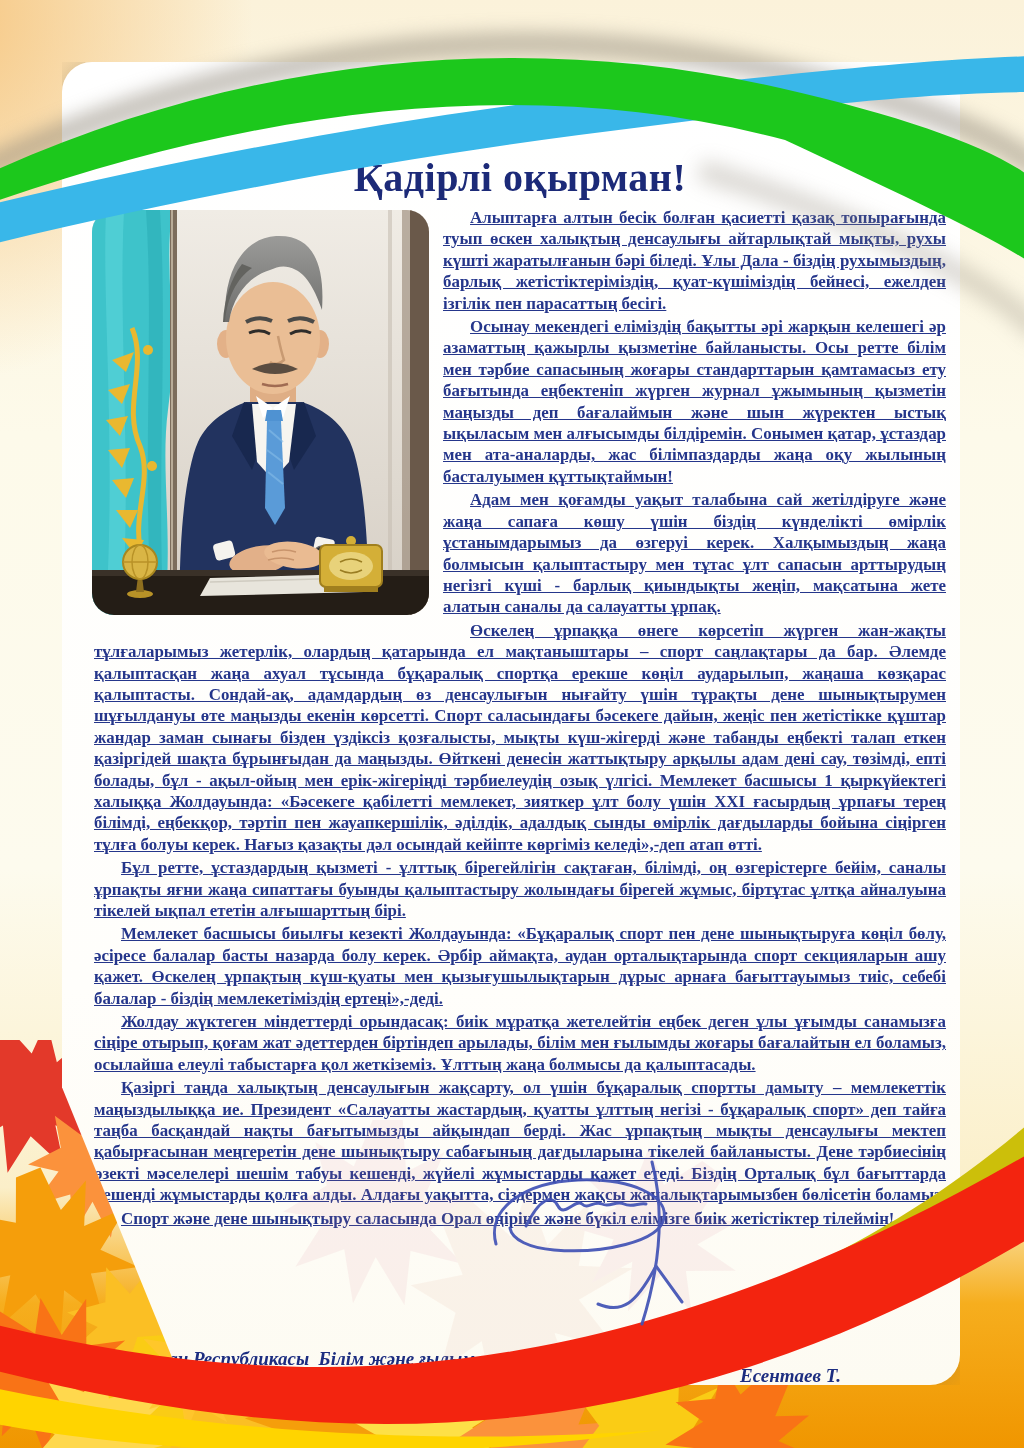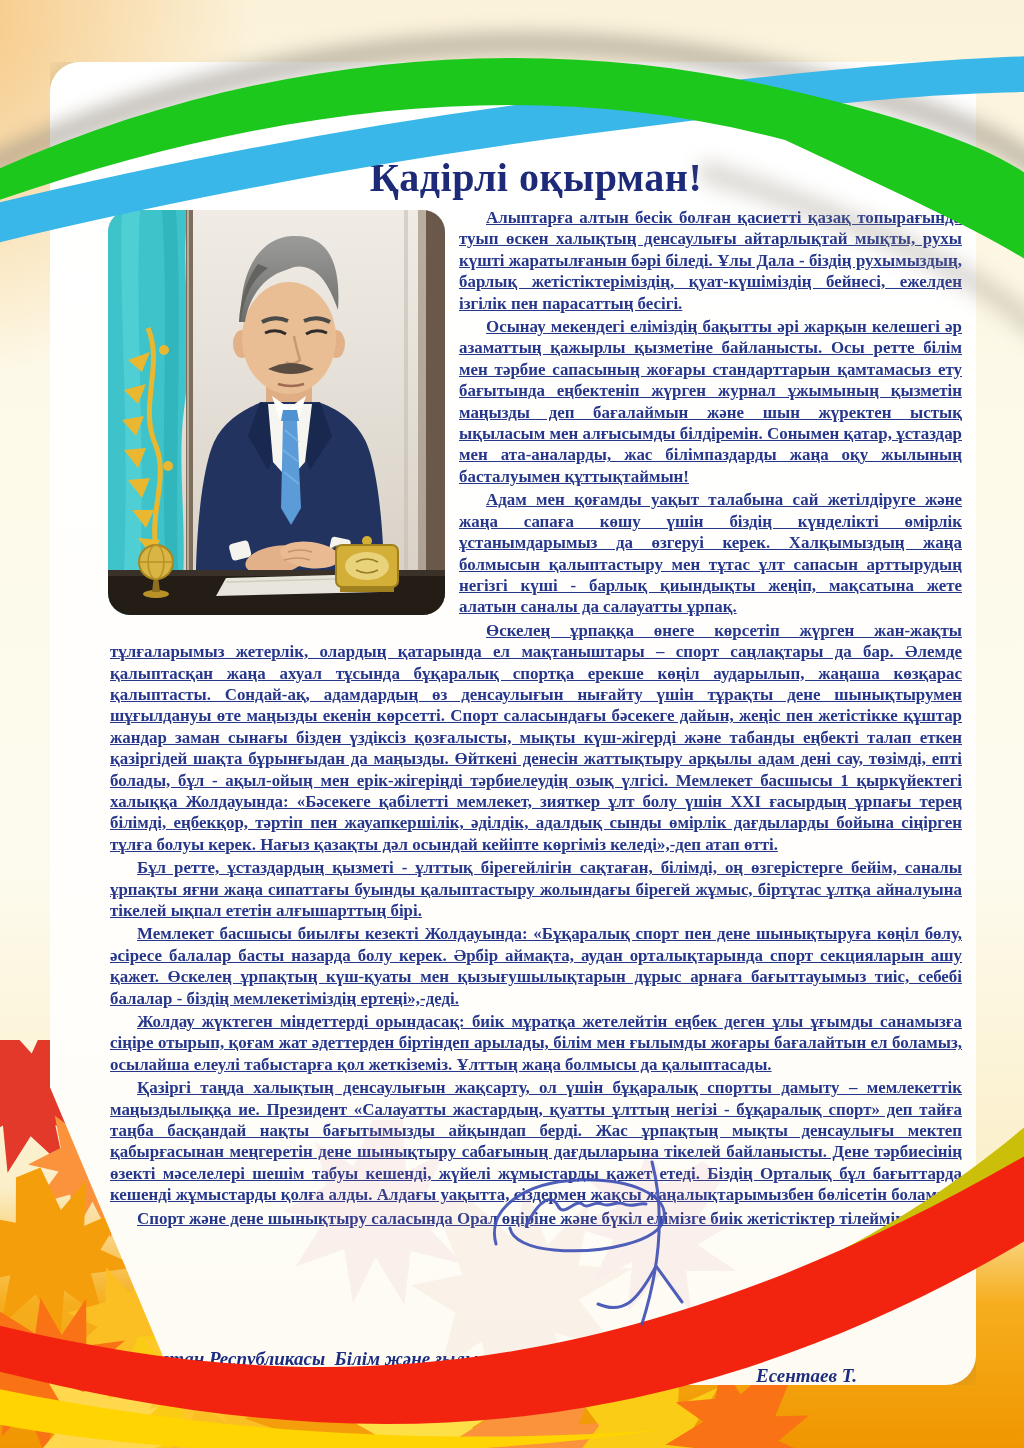--- a/index.html
+++ b/index.html
@@ -6,27 +6,26 @@
   body{
     width:1024px;height:1448px;position:relative;overflow:hidden;
     font-family:"Liberation Serif","DejaVu Serif",serif;
     background:
       radial-gradient(ellipse 420px 520px at -4% 1%, rgba(246,198,128,.95), rgba(246,198,128,0) 70%),
       linear-gradient(180deg,#FBF2DA 0%,#FDFAEA 30%,#FDFBEE 60%,#FBEFC9 82%,#F6AE1E 90%,#F09600 100%);
   }
   .layer{position:absolute;left:0;top:0;pointer-events:none;}
   
   .card{
-    position:absolute;left:50px;top:62px;width:898px;height:1323px;
+    position:absolute;left:62px;top:62px;width:898px;height:1323px;
     background:linear-gradient(180deg,#FFFFFF 0%,#FFFEFB 70%,#FDFBF2 100%);
     border-radius:30px;
     box-shadow:0 0 22px rgba(120,105,80,.30);
     clip-path:polygon(0 0,100% 0,100% 100%,13.5% 100%,0 77.5%);
     z-index:2;
-    padding-left:28px;
   }
   .card-inner{position:relative;width:100%;height:100%;padding:0 12px 0 30px;box-sizing:border-box;}
   h1.page-title{
     margin:92px 0 6px 0;text-align:center;
     font-size:40px;font-weight:bold;color:#1C2A78;letter-spacing:.5px;
   }
   .body-text{
     color:#25368B;font-weight:bold;font-size:16.9px;line-height:21.4px;
     text-align:justify;position:relative;z-index:4;
   }

